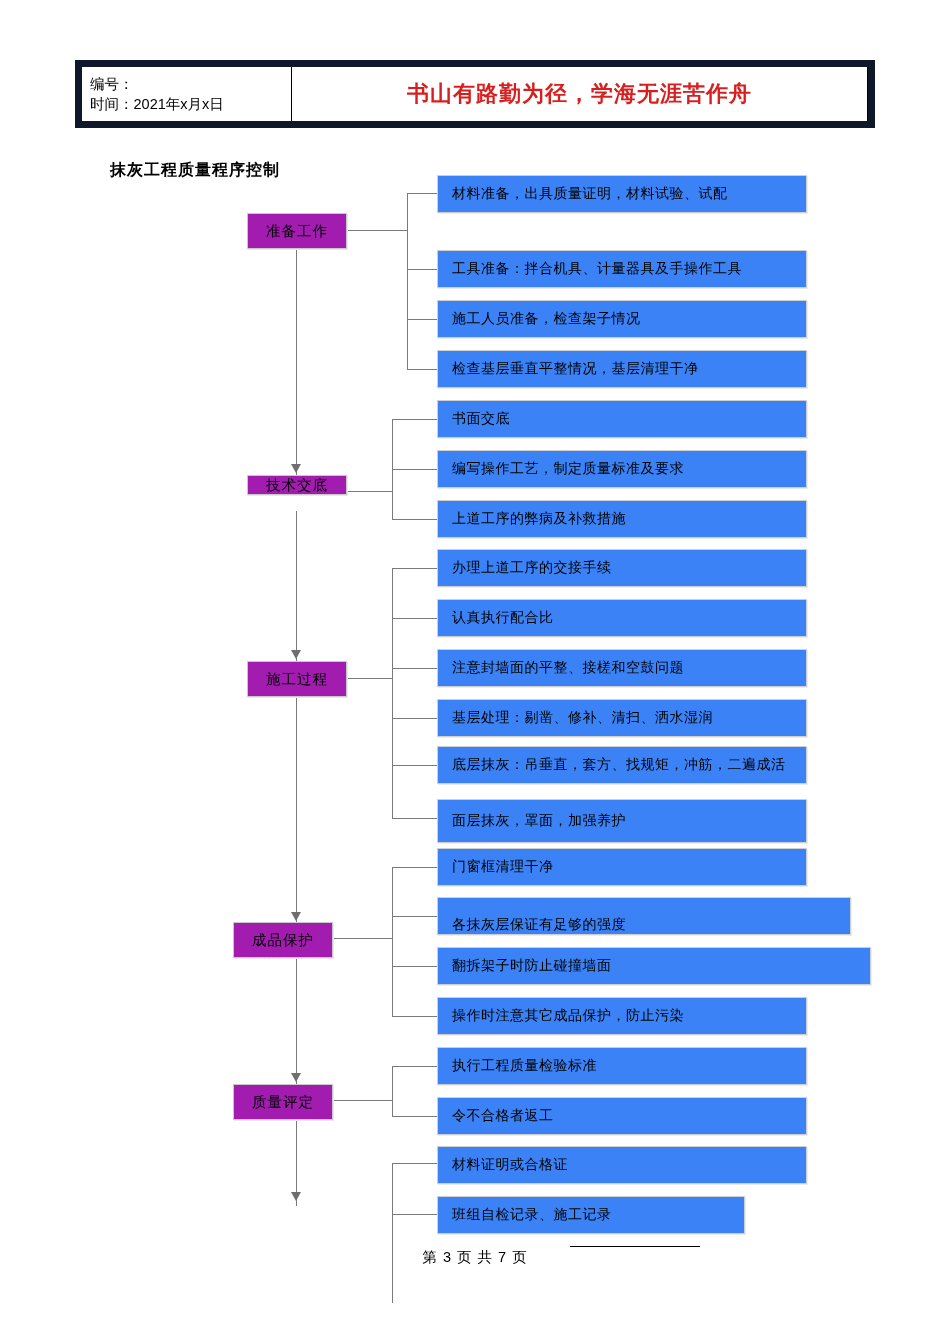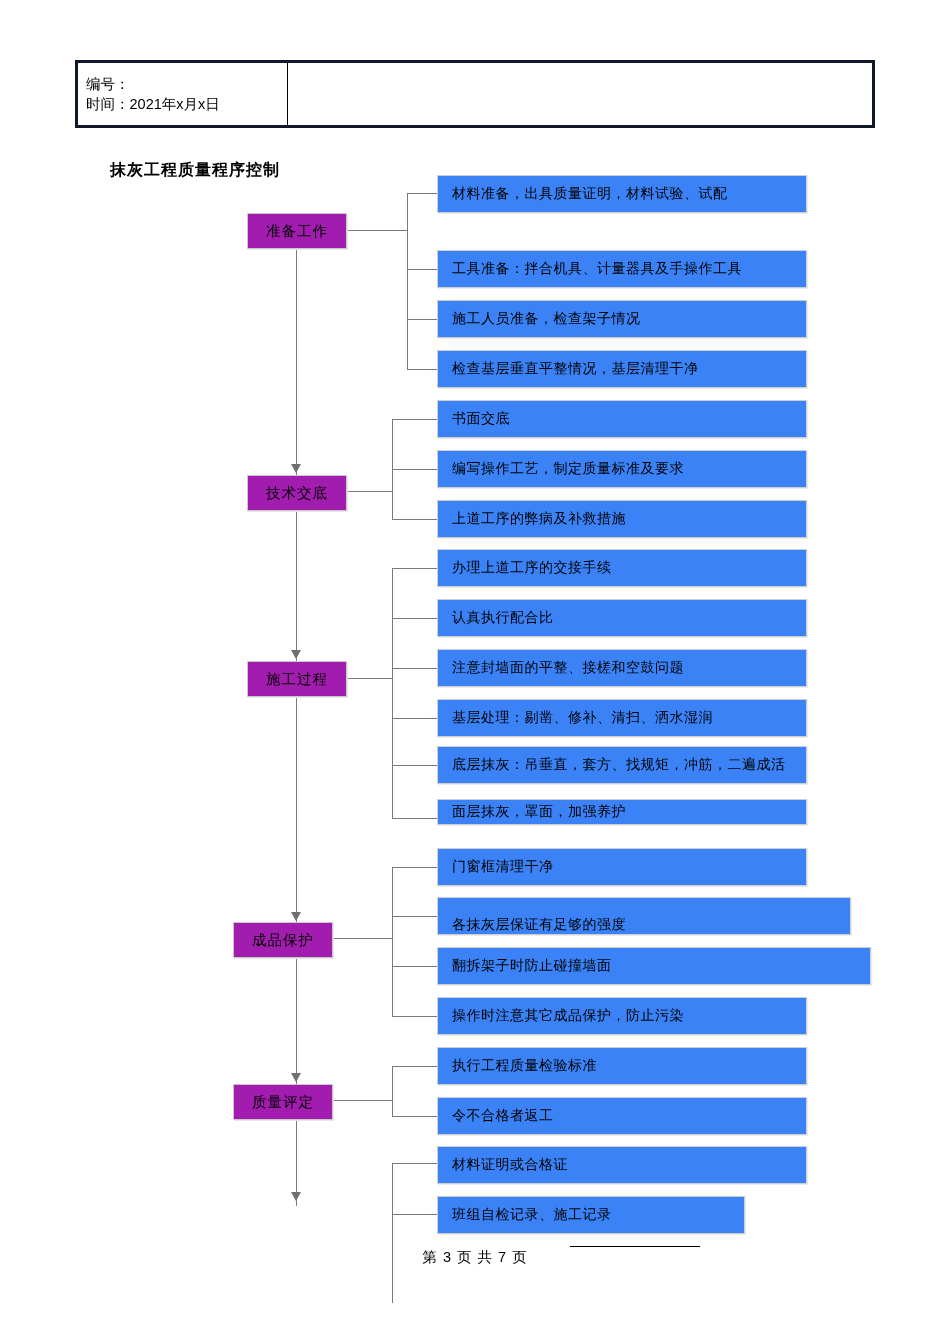--- a/index.html
+++ b/index.html
@@ -10,21 +10,21 @@
     color:#000;
     position:relative;
     overflow:hidden;
   }
 
   
   .hdr{
     position:absolute;
     left:75px; top:60px;
     width:800px; height:68px;
-    border:3px solid #0f172a;
+    border:7px solid #0f172a;
     box-sizing:border-box;
     display:flex;
   }
   .hdr-cell{
     box-sizing:border-box;
     display:flex;
     flex-direction:column;
     justify-content:center;
   }
   .hdr-left{
@@ -113,20 +113,21 @@
   }
 </style>
 </head>
 <body>
 
 <div class="hdr">
   <div class="hdr-cell hdr-left">
     <div>编号：</div>
     <div>时间：2021年x月x日</div>
   </div>
+  <div class="hdr-cell hdr-mid">书山有路勤为径，学海无涯苦作舟</div>
 </div>
 
 <div class="diagram-title">抹灰工程质量程序控制</div>
 
 <div class="ln lnv" style="left:296px; top:249px; height:235px;"></div>
 <div class="arrow" style="left:291px; top:464px;"></div>
 
 <div class="ln lnv" style="left:296px; top:511px; height:155px;"></div>
 <div class="arrow" style="left:291px; top:650px;"></div>
 
@@ -174,21 +175,21 @@
 <div class="ln lnh" style="left:392px; top:1116px; width:45px;"></div>
 
 <div class="ln lnv" style="left:392px; top:1163px; height:140px;"></div>
 <div class="ln lnh" style="left:392px; top:1163px; width:45px;"></div>
 <div class="ln lnh" style="left:392px; top:1214px; width:45px;"></div>
 
 <div class="stage" style="left:247px; top:213px; width:100px; height:36px;">
   <span>准备工作</span>
 </div>
 
-<div class="stage" style="left:247px; top:475px; width:100px; height:36px;">
+<div class="stage" style="left:247px; top:475px; width:100px; height:20px;">
   <span>技术交底</span>
 </div>
 
 <div class="stage" style="left:247px; top:661px; width:100px; height:36px;">
   <span>施工过程</span>
 </div>
 
 <div class="stage" style="left:233px; top:922px; width:100px; height:36px;">
   <span>成品保护</span>
 </div>
@@ -228,21 +229,21 @@
 </div>
 <div class="task" style="left:437px; top:649px; width:370px; height:38px;">
   <span>注意封墙面的平整、接槎和空鼓问题</span>
 </div>
 <div class="task" style="left:437px; top:699px; width:370px; height:38px;">
   <span>基层处理：剔凿、修补、清扫、洒水湿润</span>
 </div>
 <div class="task" style="left:437px; top:746px; width:370px; height:38px;">
   <span>底层抹灰：吊垂直，套方、找规矩，冲筋，二遍成活</span>
 </div>
-<div class="task" style="left:437px; top:799px; width:370px; height:26px;">
+<div class="task" style="left:437px; top:799px; width:370px; height:44px;">
   <span>面层抹灰，罩面，加强养护</span>
 </div>
 
 <div class="task" style="left:437px; top:848px; width:370px; height:38px;">
   <span>门窗框清理干净</span>
 </div>
 <div class="task" style="left:437px; top:897px; width:414px; height:38px;align-items:flex-end;">
   <span>各抹灰层保证有足够的强度</span>
 </div>
 <div class="task" style="left:437px; top:947px; width:434px; height:38px;">

